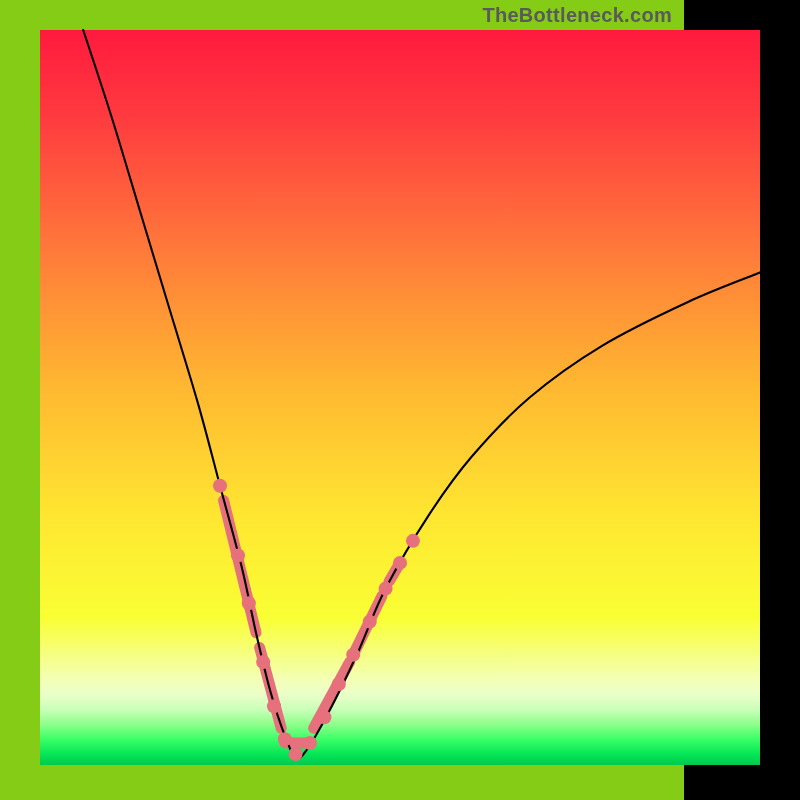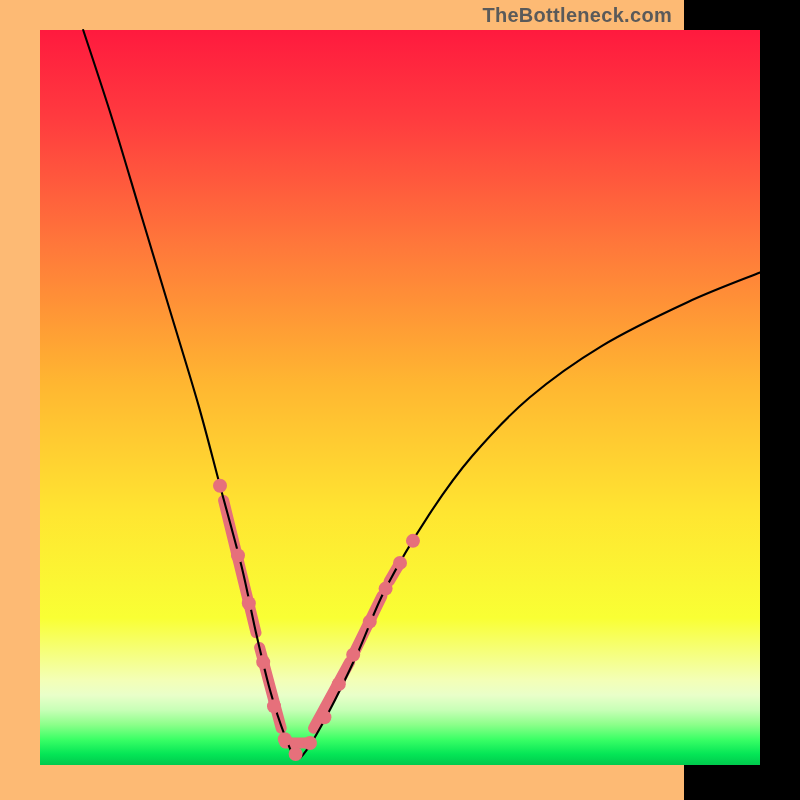--- a/index.html
+++ b/index.html
@@ -8,21 +8,21 @@
     width: 800px;
     height: 800px;
     background: #000;
     overflow: hidden;
     font-family: Arial, Helvetica, sans-serif;
   }
   .stage {
     position: relative;
     width: 684px;
     height: 800px;
-    background: #fdba74;
+    background: #84cc16;
   }
   .watermark {
     position: absolute;
     top: 4px;
     right: 12px;
     color: #5a5a5a;
     font-size: 20px;
     font-weight: 600;
     letter-spacing: 0.3px;
     z-index: 5;

